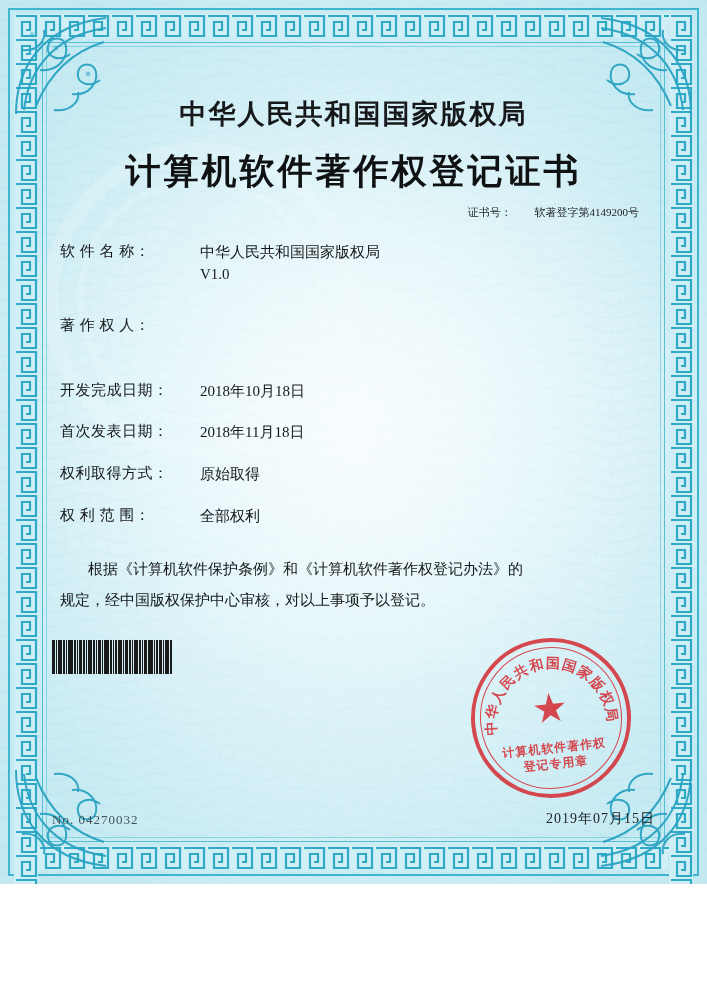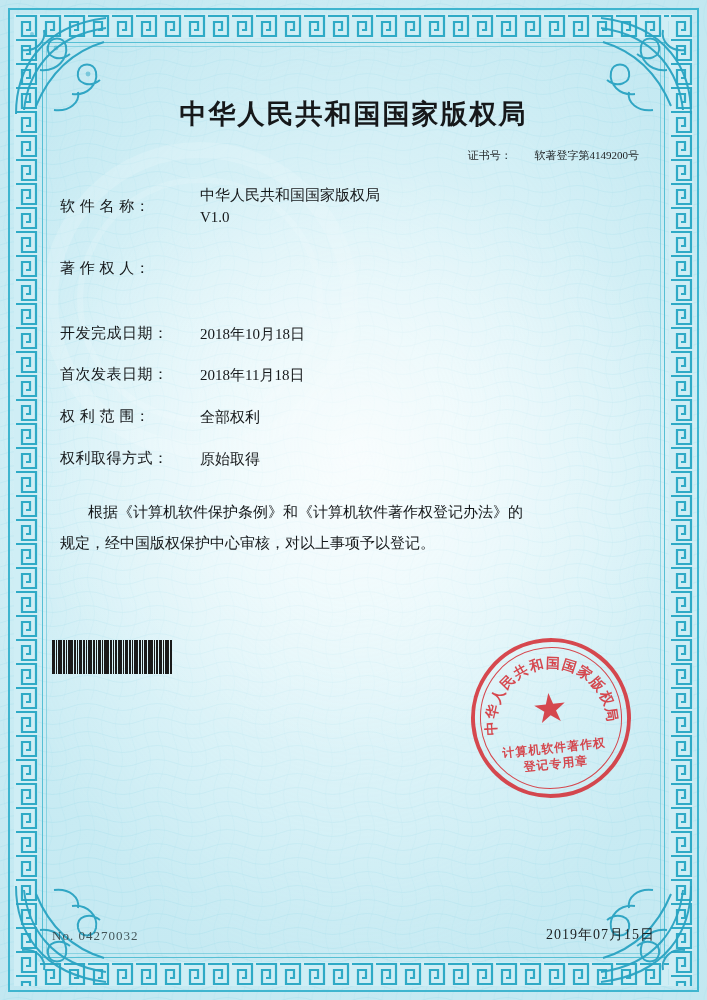--- a/index.html
+++ b/index.html
@@ -10,21 +10,21 @@
   body {
     width: 707px;
     height: 1000px;
     font-family: "Liberation Sans", sans-serif;
     overflow: hidden;
   }
 
   .certificate {
     position: relative;
     width: 707px;
-    height: 1000px;
+    height: 884px;
     background: #d8f2f7;
     background-image:
       radial-gradient(ellipse 500px 420px at 50% 46%, rgba(255,255,255,0.55) 0%, rgba(255,255,255,0.0) 70%),
       radial-gradient(ellipse 700px 700px at 50% 50%, #e6f8fb 0%, #c8ebf3 60%, #bfe6f0 100%);
     overflow: hidden;
   }
 
   
   .guilloche {
     position: absolute;
@@ -132,21 +132,21 @@
     min-width: 140px;
     font-size: 15px;
     letter-spacing: 0.5px;
     white-space: nowrap;
   }
   .field .val {
     font-size: 15px;
     line-height: 1.45;
     flex: 1;
   }
-  .field.tall { margin-bottom: 30px; align-items: center; }
+  .field.tall { margin-bottom: 30px; }
   .field .val .line2 { display: block; }
 
   .block-a { margin-top: 4px; }
   .gap-big { height: 26px; }
 
   .statement {
     margin-top: 26px;
     font-family: "Liberation Serif", serif;
     font-size: 15px;
     line-height: 2.1;
@@ -338,20 +338,21 @@
       <path d="M62 84 C 78 86, 88 74, 86 62 C 84 52, 70 52, 68 62 C 66 74, 80 78, 90 70"></path>
       <path d="M12 40 C 28 42, 36 30, 34 20"></path>
       <path d="M44 100 C 60 102, 70 92, 68 82"></path>
     </g>
   </svg>
 
   <div class="content">
 
     <div class="org-title">中华人民共和国国家版权局</div>
 
+    <div class="doc-title">计算机软件著作权登记证书</div>
 
     <div class="cert-no-row">
       <span class="label">证书号：</span>
       <span class="value">软著登字第4149200号</span>
     </div>
 
     <div class="field tall block-a">
       <div class="key">软 件 名 称：</div>
       <div class="val">
         <span>中华人民共和国国家版权局</span>
@@ -369,27 +370,27 @@
       <div class="key">开发完成日期：</div>
       <div class="val">2018年10月18日</div>
     </div>
 
     <div class="field">
       <div class="key">首次发表日期：</div>
       <div class="val">2018年11月18日</div>
     </div>
 
     <div class="field">
+      <div class="key">权利取得方式：</div>
+      <div class="val">原始取得</div>
+    </div>
+
+    <div class="field">
       <div class="key">权 利 范 围：</div>
       <div class="val">全部权利</div>
-    </div>
-
-    <div class="field">
-      <div class="key">权利取得方式：</div>
-      <div class="val">原始取得</div>
     </div>
 
 
     <div class="statement">
       <div>
         <span class="indent"></span><span>根据《计算机软件保护条例》和《计算机软件著作权登记办法》的</span>
       </div>
       <div>规定，经中国版权保护中心审核，对以上事项予以登记。</div>
     </div>
 

